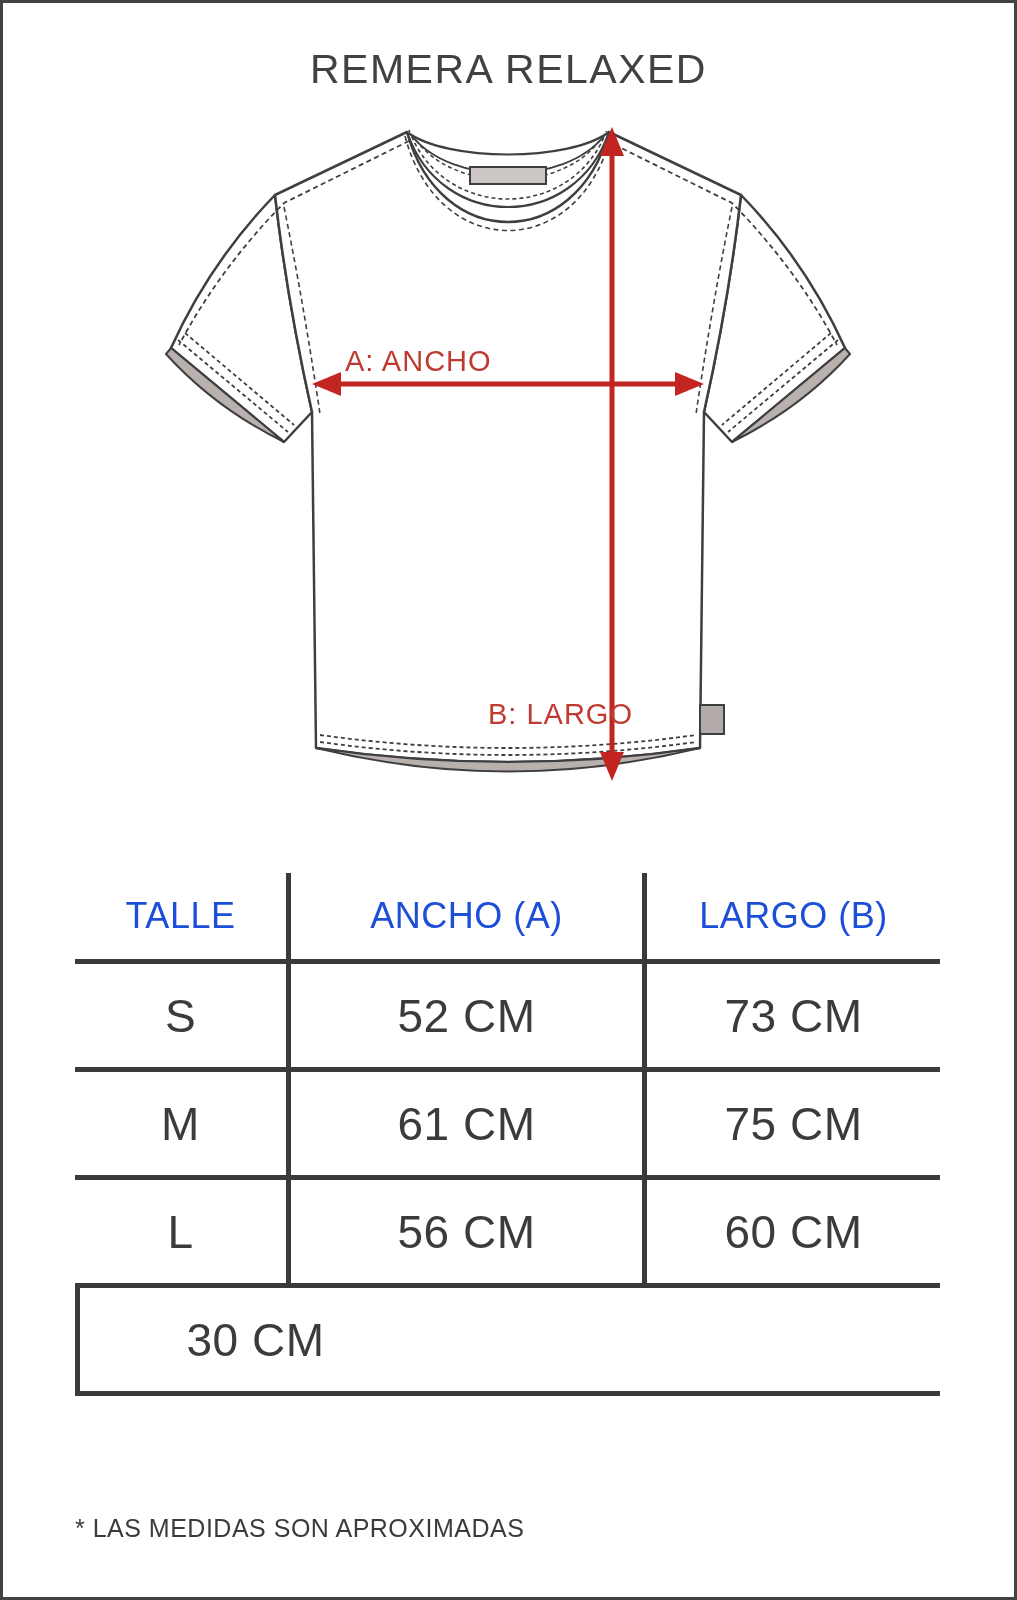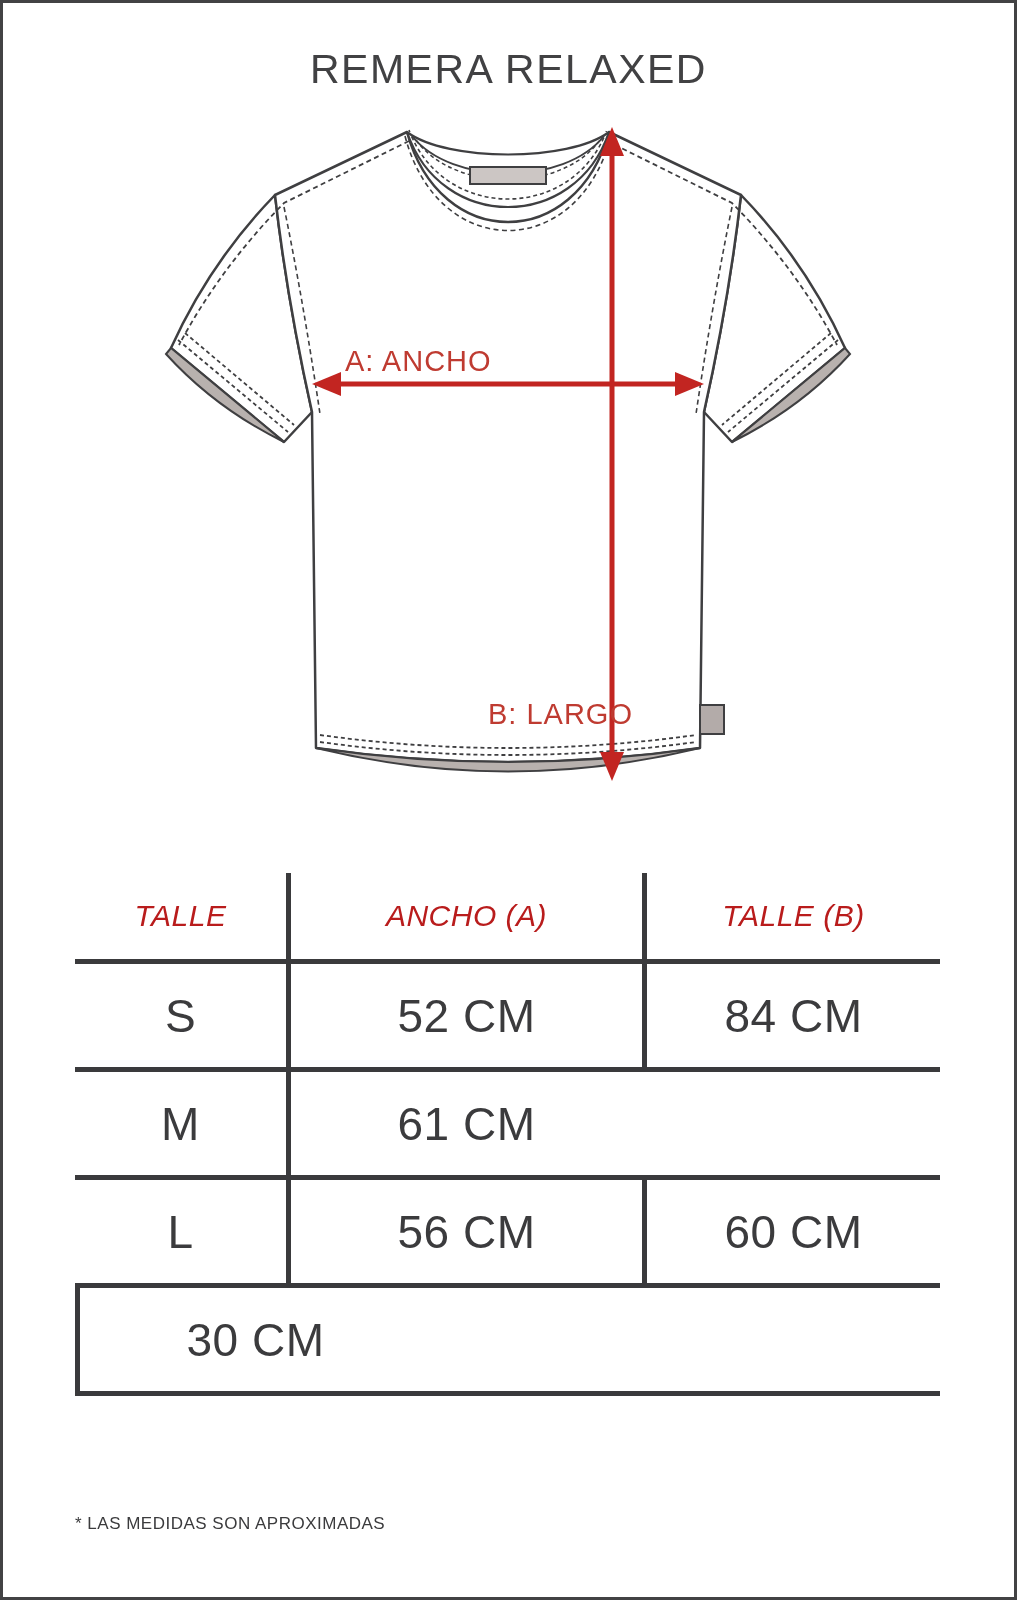--- a/index.html
+++ b/index.html
@@ -28,25 +28,25 @@
   .trow { display: flex; box-sizing: border-box; }
   .thead { height: 91px; border-bottom: 5px solid #3a3a3c; }
   .tdata { height: 108px; border-bottom: 5px solid #3a3a3c; }
   .cell {
     box-sizing: border-box; display: flex;
     align-items: center; justify-content: center;
   }
   .c1 { width: 211px; }
   .c2 { width: 356px; border-left: 5px solid #3a3a3c; }
   .c3 { width: 298px; border-left: 5px solid #3a3a3c; }
-  .hcell { font-size: 30px; color: #b91c1c; letter-spacing: 0.5px; font-style: italic; }
+  .hcell { font-size: 36px; color: #1d4ed8; letter-spacing: 0.5px; }
   .dcell { font-size: 46px; color: #3b3b3d; letter-spacing: 0.5px; }
   .footnote {
     position: absolute; left: 75px; top: 1514px;
-    font-size: 17px; color: #3b3b3d; letter-spacing: 0.5px;
+    font-size: 25px; color: #3b3b3d; letter-spacing: 0.5px;
   }
 </style>
 </head>
 <body>
 
 <div class="frame"></div>
 
 <h1 class="title">REMERA RELAXED</h1>
 
 <svg class="shirt-svg" viewBox="0 0 1017 1600" aria-hidden="true">
@@ -108,32 +108,33 @@
   </g>
 
   <text class="red-label" x="345" y="371">A: ANCHO</text>
   <text class="red-label" x="488" y="724">B: LARGO</text>
 </svg>
 
 <div class="size-table">
   <div class="trow thead">
     <div class="cell c1 hcell">TALLE</div>
     <div class="cell c2 hcell">ANCHO (A)</div>
-    <div class="cell c3 hcell">TALLE (B)</div>
+    <div class="cell c3 hcell">LARGO (B)</div>
   </div>
 
   <div class="trow tdata">
     <div class="cell c1 dcell">S</div>
     <div class="cell c2 dcell">52 CM</div>
-    <div class="cell c3 dcell">84 CM</div>
+    <div class="cell c3 dcell">73 CM</div>
   </div>
 
   <div class="trow tdata">
     <div class="cell c1 dcell">M</div>
     <div class="cell c2 dcell">61 CM</div>
+    <div class="cell c3 dcell">75 CM</div>
   </div>
 
   <div class="trow tdata">
     <div class="cell c1 dcell">L</div>
     <div class="cell c2 dcell">56 CM</div>
     <div class="cell c3 dcell">60 CM</div>
   </div>
 
 
   <div class="trow tdata">

